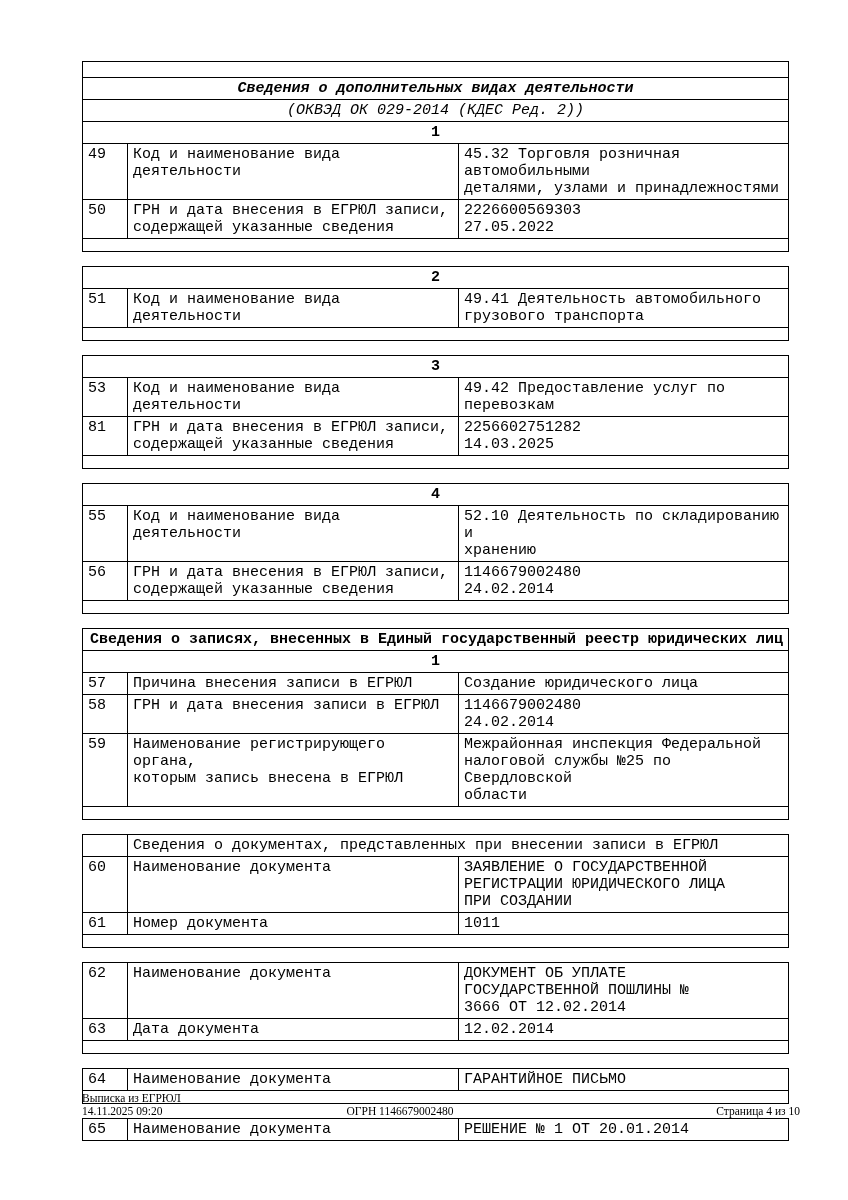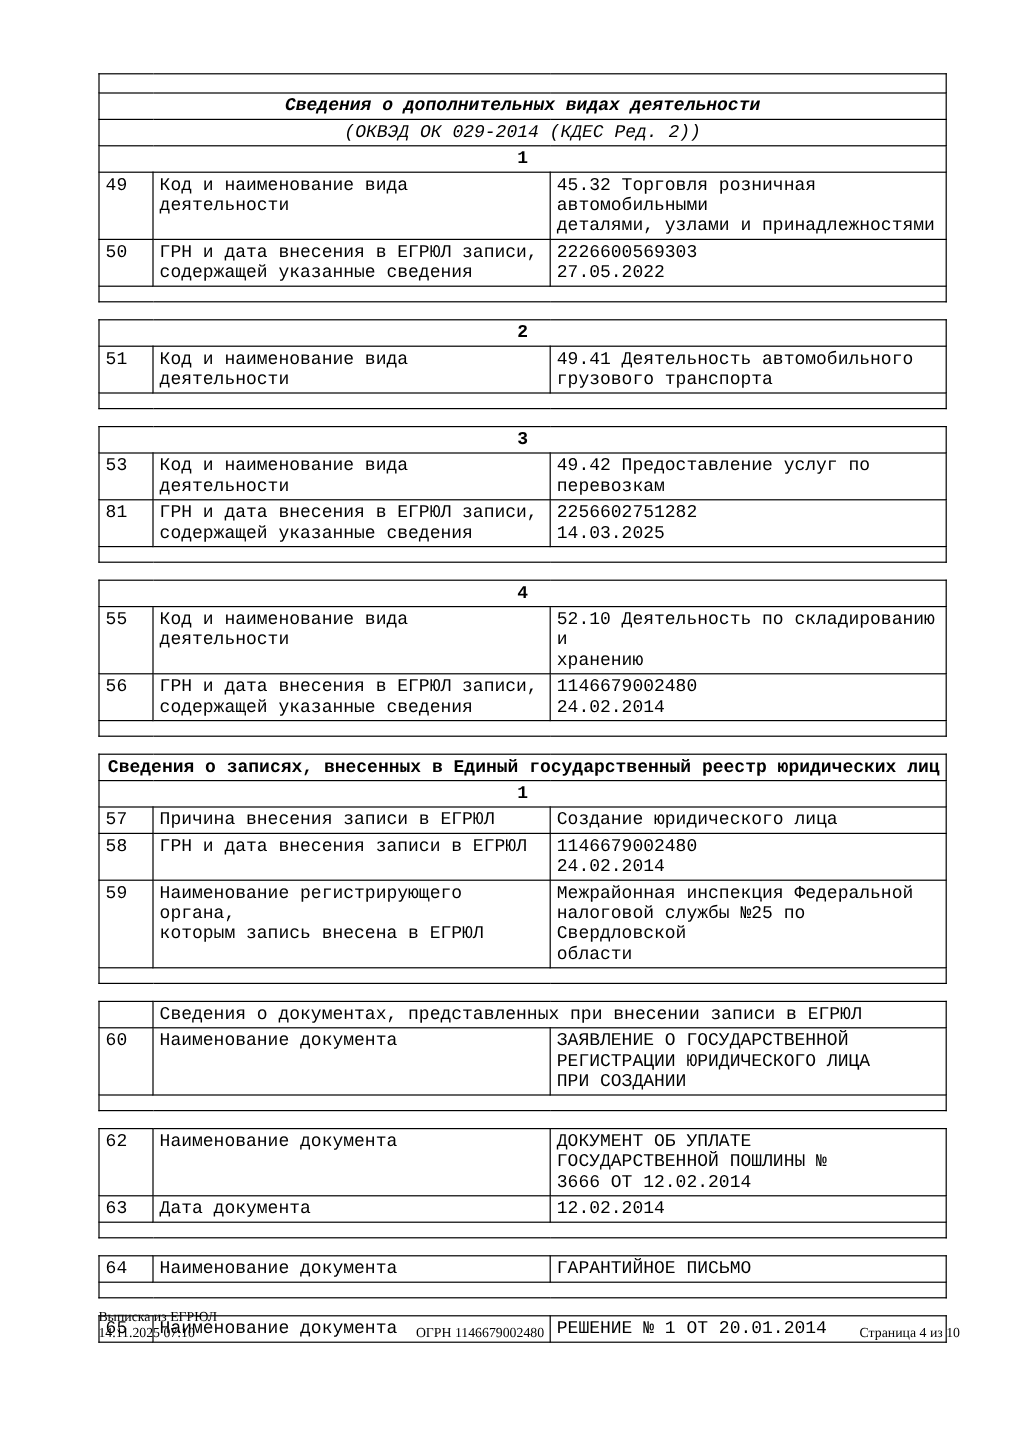--- a/index.html
+++ b/index.html
@@ -231,20 +231,25 @@
         <td class="num"></td>
         <td colspan="2" class="docs-header">Сведения о документах, представленных при внесении записи в ЕГРЮЛ</td>
       </tr>
       <tr>
         <td class="num">60</td>
         <td>Наименование документа</td>
         <td>ЗАЯВЛЕНИЕ О ГОСУДАРСТВЕННОЙ
 РЕГИСТРАЦИИ ЮРИДИЧЕСКОГО ЛИЦА
 ПРИ СОЗДАНИИ</td>
       </tr>
+      <tr>
+        <td class="num">61</td>
+        <td>Номер документа</td>
+        <td>1011</td>
+      </tr>
       <tr class="spacer">
             <td colspan="3"></td>
           </tr>
     </tbody>
       </table>
 
     <table class="blk">
       <colgroup>
           <col class="c-num">
           <col class="c-label">
@@ -300,18 +305,18 @@
         <td>РЕШЕНИЕ № 1 ОТ 20.01.2014</td>
       </tr>
     </tbody>
       </table>
 
   </div>
 
   <div class="footer">
     <div class="f-left">
       <div>Выписка из ЕГРЮЛ</div>
-      <div>14.11.2025 07:10</div>
+      <div>14.11.2025 09:20</div>
     </div>
     <div class="f-center">ОГРН 1146679002480</div>
     <div class="f-right">Страница 4 из 10</div>
   </div>
 </div>
 
 </body></html>

